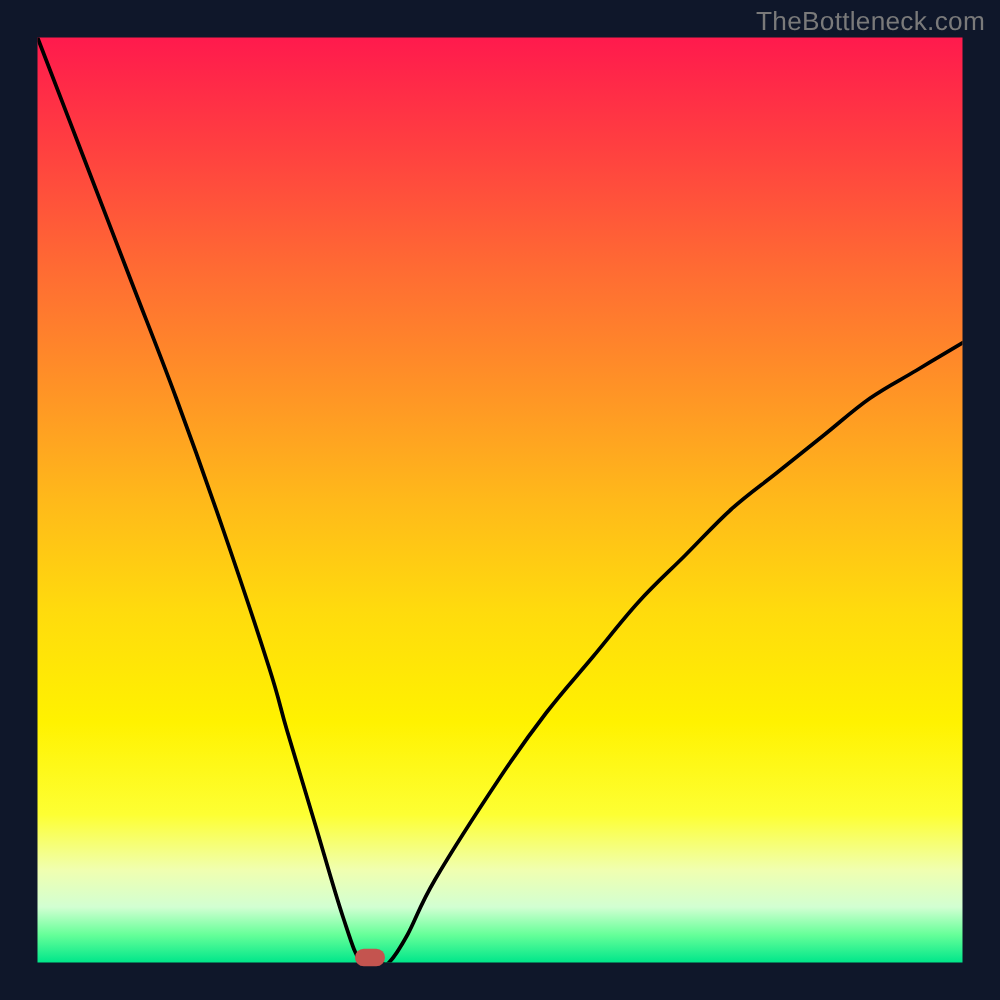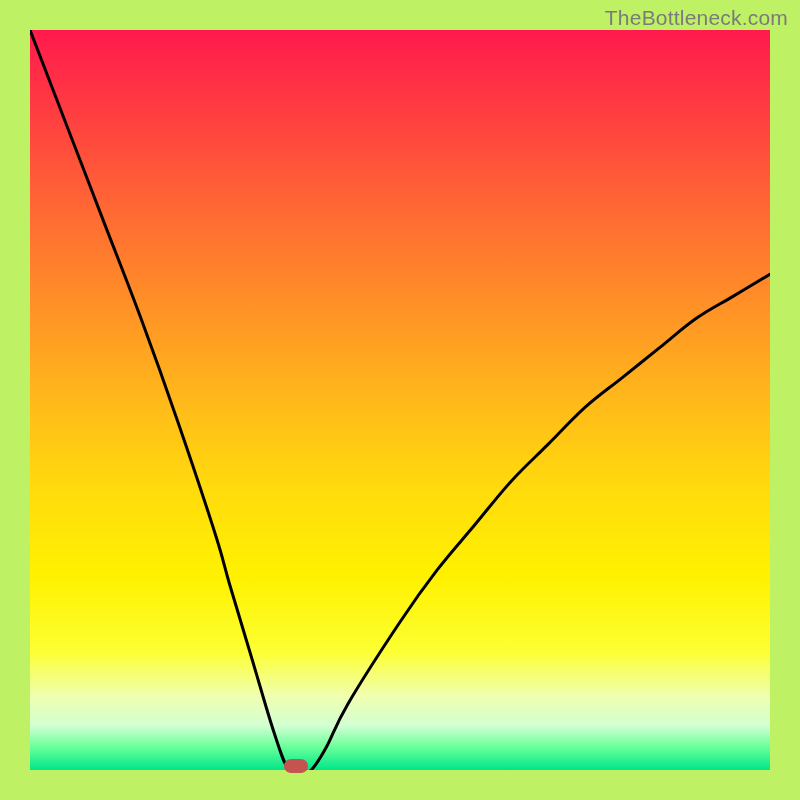--- a/index.html
+++ b/index.html
@@ -10,21 +10,21 @@
     overflow: hidden;
     background: #000;
     font-family: Arial, Helvetica, sans-serif;
   }
   .frame {
     position: absolute;
     left: 0;
     top: 0;
     width: 800px;
     height: 800px;
-    background: #bef264;
+    background: #0f172a;
   }
   .plot-area {
     position: absolute;
     left: 30px;
     top: 30px;
     width: 740px;
     height: 740px;
     
     background: linear-gradient(to bottom,
       #ff1a4d 0%,

